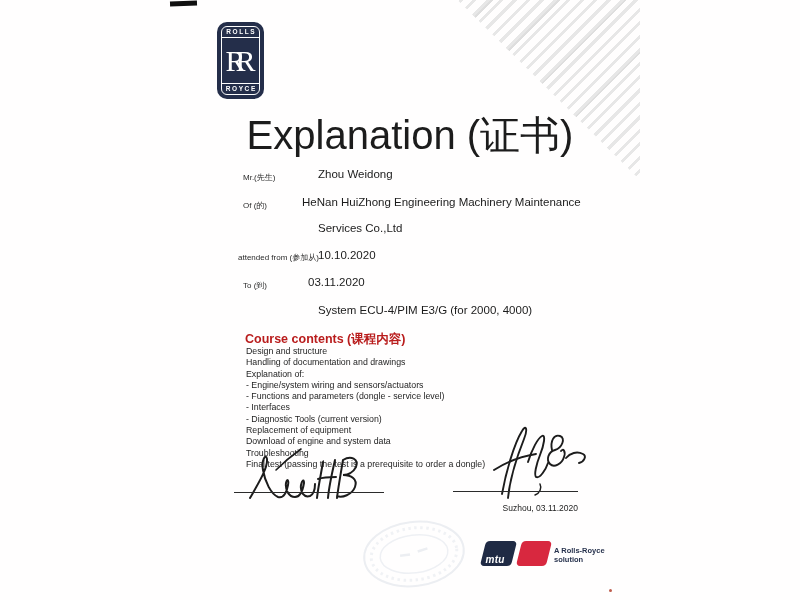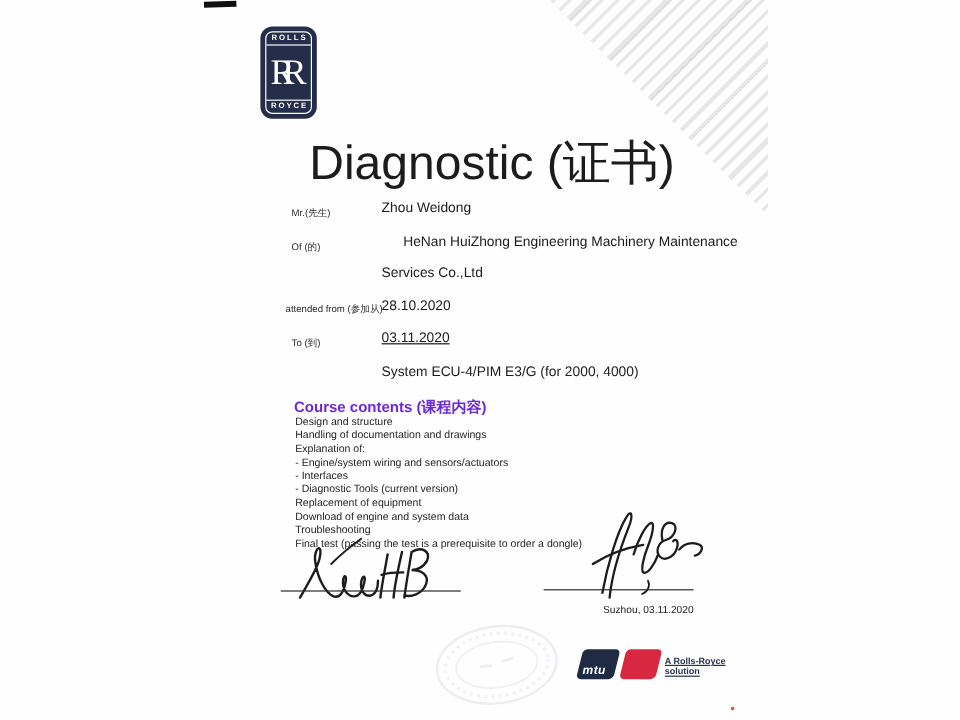--- a/index.html
+++ b/index.html
@@ -29,21 +29,21 @@
   .rr-mono .r2 { margin-left:-10px; }
 
   
   .title { position:absolute; left:245px; top:108px; width:330px; text-align:center; font-size:40px; color:#1c1c1c; white-space:nowrap; }
 
   
   .flabel { position:absolute; font-size:8px; color:#2a2a2a; }
   .fvalue { position:absolute; font-size:11.5px; color:#1b1b1b; white-space:nowrap; }
 
   
-  .course-head { position:absolute; left:245px; top:331px; font-size:12.5px; font-weight:bold; color:#6d28d9; }
+  .course-head { position:absolute; left:245px; top:331px; font-size:12.5px; font-weight:bold; color:#b91c1c; }
   .course-list { position:absolute; left:246px; top:346px; font-size:8.8px; line-height:11.3px; color:#242424; }
 
   
   .sig-line { position:absolute; height:1px; background:#2b2b2b; }
   .sig-line.left { left:234px; top:492px; width:150px; }
   .sig-line.right { left:453px; top:491px; width:125px; }
   .instructor-block { position:absolute; left:238px; top:500px; width:146px; text-align:center; font-size:8.5px; color:#222; line-height:14px; }
   .place-date { position:absolute; left:468px; top:503px; width:110px; text-align:right; font-size:8.5px; color:#222; }
   .sig-svg { position:absolute; }
   .sig-svg.left { left:246px; top:446px; }
@@ -51,64 +51,65 @@
 
   
   .stamp { position:absolute; left:358px; top:515px; opacity:.75; }
 
   
   .mtu-wrap { position:absolute; left:478px; top:541px; width:150px; height:30px; }
   .mtu-para { position:absolute; top:0; height:25px; border-radius:4px; transform:skewX(-14deg); }
   .mtu-navy { left:5px; width:31px; background:#1f2a44; }
   .mtu-red  { left:41px; width:30px; background:#d8283f; }
   .mtu-text { position:absolute; left:4px; bottom:1px; color:#fff; font-size:10px; font-weight:bold; font-style:italic; transform:skewX(14deg); letter-spacing:.3px; }
-  .mtu-tagline { position:absolute; left:76px; top:5px; font-size:7.5px; line-height:9px; color:#27324d; font-weight:600;text-decoration:underline; }
+  .mtu-tagline { position:absolute; left:76px; top:5px; font-size:7.5px; line-height:9px; color:#27324d; font-weight:600; }
 </style>
 </head>
 <body>
 
 <div class="page">
 
   <div class="top-mark"></div>
   <div class="stripes"></div>
 
   <div class="rr-badge">
     <div class="rr-inner">
       <div class="rr-word topw">ROLLS</div>
       <div class="rr-mono">
         <span class="r1">R</span>
         <span class="r2">R</span>
       </div>
       <div class="rr-word botw">ROYCE</div>
     </div>
   </div>
 
-  <div class="title">Diagnostic (证书)</div>
+  <div class="title">Explanation (证书)</div>
 
   <div class="flabel" style="left:243px; top:172px;">Mr.(先生)</div>
   <div class="fvalue" style="left:318px; top:168px;">Zhou Weidong</div>
 
   <div class="flabel" style="left:243px; top:200px;">Of (的)</div>
-  <div class="fvalue" style="left:336px; top:196px;">HeNan HuiZhong Engineering Machinery Maintenance</div>
+  <div class="fvalue" style="left:302px; top:196px;">HeNan HuiZhong Engineering Machinery Maintenance</div>
   <div class="fvalue" style="left:318px; top:222px;">Services Co.,Ltd</div>
 
   <div class="flabel" style="left:238px; top:252px;">attended from (参加从)</div>
-  <div class="fvalue" style="left:318px; top:249px;">28.10.2020</div>
+  <div class="fvalue" style="left:318px; top:249px;">10.10.2020</div>
 
   <div class="flabel" style="left:243px; top:280px;text-align:right;">To (到)</div>
-  <div class="fvalue" style="left:318px; top:276px;text-decoration:underline;">03.11.2020</div>
+  <div class="fvalue" style="left:308px; top:276px;">03.11.2020</div>
 
   <div class="fvalue" style="left:318px; top:304px;">System ECU-4/PIM E3/G (for 2000, 4000)</div>
 
   <div class="course-head">Course contents (课程内容)</div>
   <div class="course-list">
     <div>Design and structure</div>
     <div>Handling of documentation and drawings</div>
     <div>Explanation of:</div>
     <div>- Engine/system wiring and sensors/actuators</div>
+    <div>- Functions and parameters (dongle - service level)</div>
     <div>- Interfaces</div>
     <div>- Diagnostic Tools (current version)</div>
     <div>Replacement of equipment</div>
     <div>Download of engine and system data</div>
     <div>Troubleshooting</div>
     <div>Final test (passing the test is a prerequisite to order a dongle)</div>
   </div>
 
   <svg class="sig-svg left" width="135" height="60" viewBox="0 0 135 60">
     <g fill="none" stroke="#1c1c1c" stroke-width="2" stroke-linecap="round">

